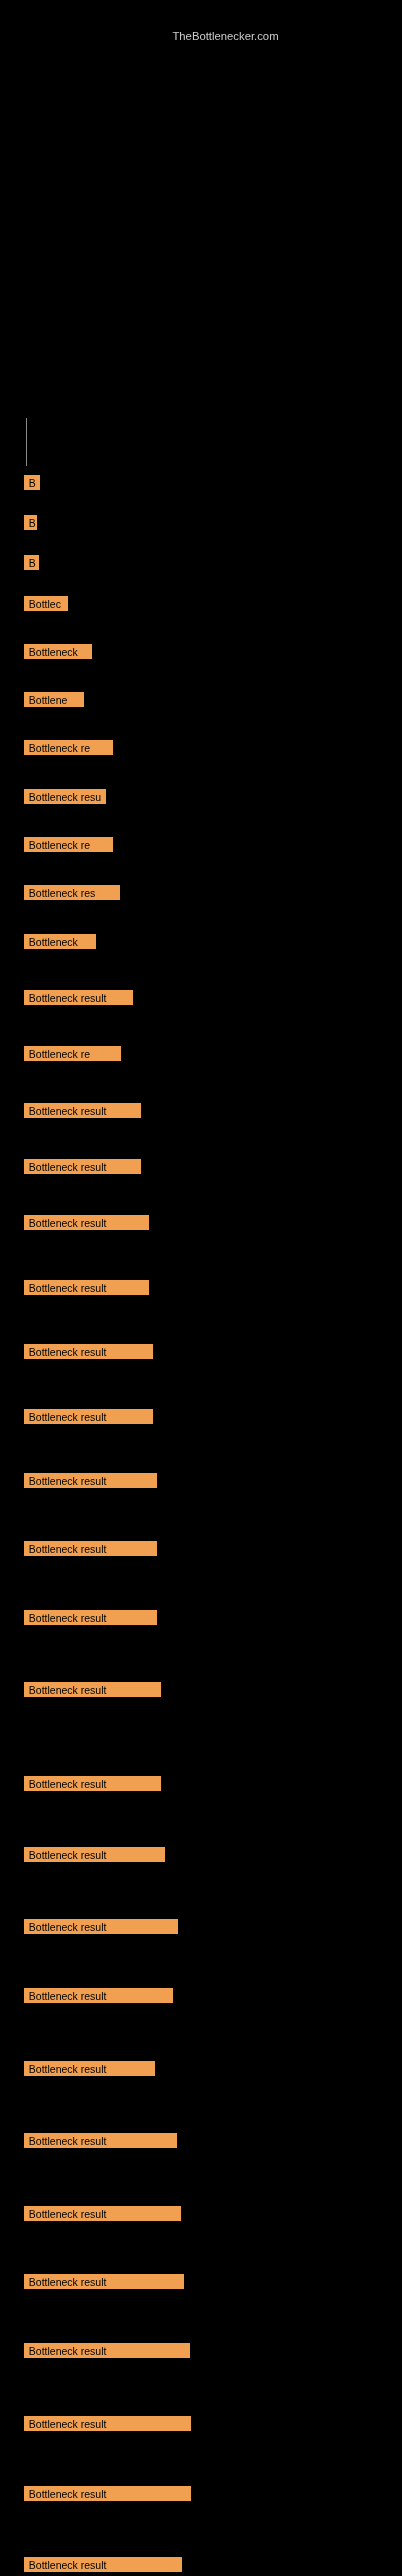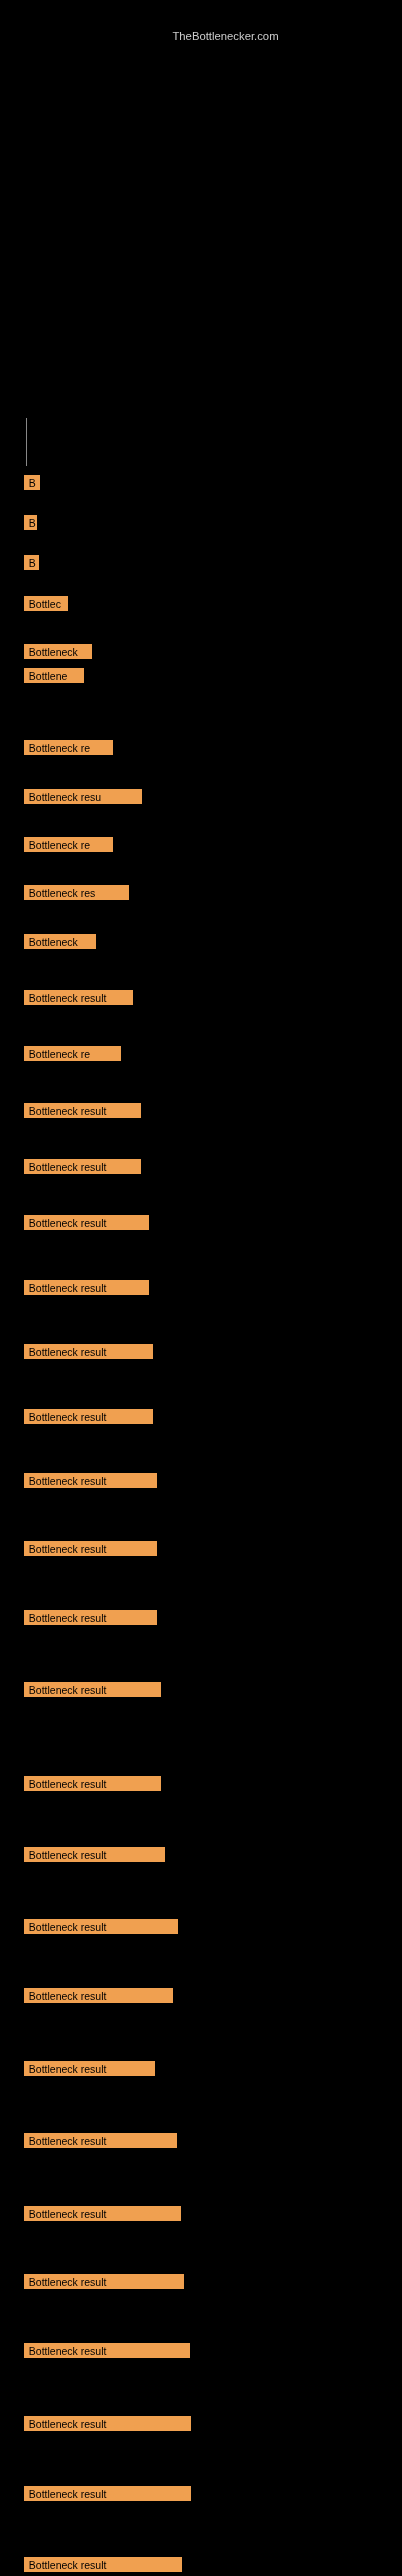--- a/index.html
+++ b/index.html
@@ -52,25 +52,25 @@
 <span class="site-title">TheBottlenecker.com</span>
 
 <div class="vertical-line" id="vertical-line" style="top: 394px; height: 48px;"></div>
 
 <div id="items-container">
     <div class="bottleneck-item" style="top: 451px; width: 16px;">B</div>
     <div class="bottleneck-item" style="top: 491px; width: 13px;">B</div>
     <div class="bottleneck-item" style="top: 531px; width: 14.5px;">B</div>
     <div class="bottleneck-item" style="top: 572px; width: 44px;">Bottlec</div>
     <div class="bottleneck-item" style="top: 620px; width: 68px;">Bottleneck</div>
-    <div class="bottleneck-item" style="top: 644px; width: 60px;">Bottlene</div>
+    <div class="bottleneck-item" style="top: 668px; width: 60px;">Bottlene</div>
     <div class="bottleneck-item" style="top: 716px; width: 89px;">Bottleneck re</div>
-    <div class="bottleneck-item" style="top: 765px; width: 118px;">Bottleneck resu</div>
+    <div class="bottleneck-item" style="top: 765px; width: 82px;">Bottleneck resu</div>
     <div class="bottleneck-item" style="top: 813px; width: 89px;">Bottleneck re</div>
-    <div class="bottleneck-item" style="top: 861px; width: 105px;">Bottleneck res</div>
+    <div class="bottleneck-item" style="top: 861px; width: 96px;">Bottleneck res</div>
     <div class="bottleneck-item" style="top: 910px; width: 72px;">Bottleneck</div>
     <div class="bottleneck-item" style="top: 966px; width: 109px;">Bottleneck result</div>
     <div class="bottleneck-item" style="top: 1022px; width: 97px;">Bottleneck re</div>
     <div class="bottleneck-item" style="top: 1079px; width: 117px;">Bottleneck result</div>
     <div class="bottleneck-item" style="top: 1135px; width: 117px;">Bottleneck result</div>
     <div class="bottleneck-item" style="top: 1191px; width: 125px;">Bottleneck result</div>
     <div class="bottleneck-item" style="top: 1256px; width: 125px;">Bottleneck result</div>
     <div class="bottleneck-item" style="top: 1320px; width: 129px;">Bottleneck result</div>
     <div class="bottleneck-item" style="top: 1385px; width: 129px;">Bottleneck result</div>
     <div class="bottleneck-item" style="top: 1449px; width: 133px;">Bottleneck result</div>

